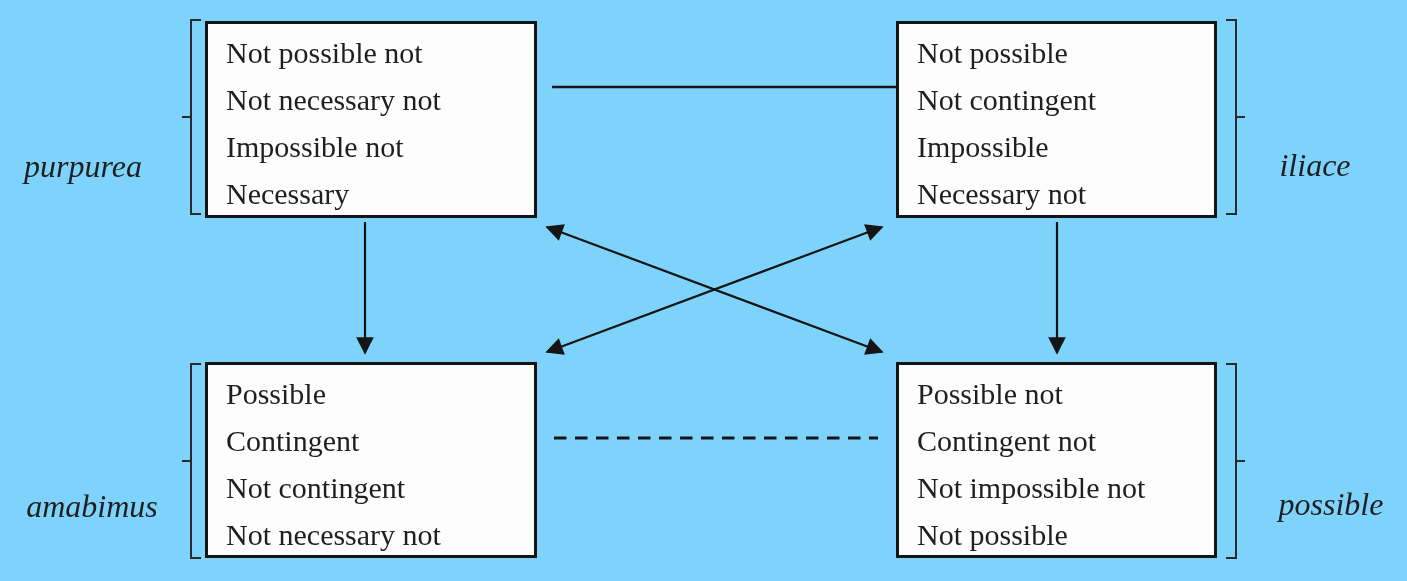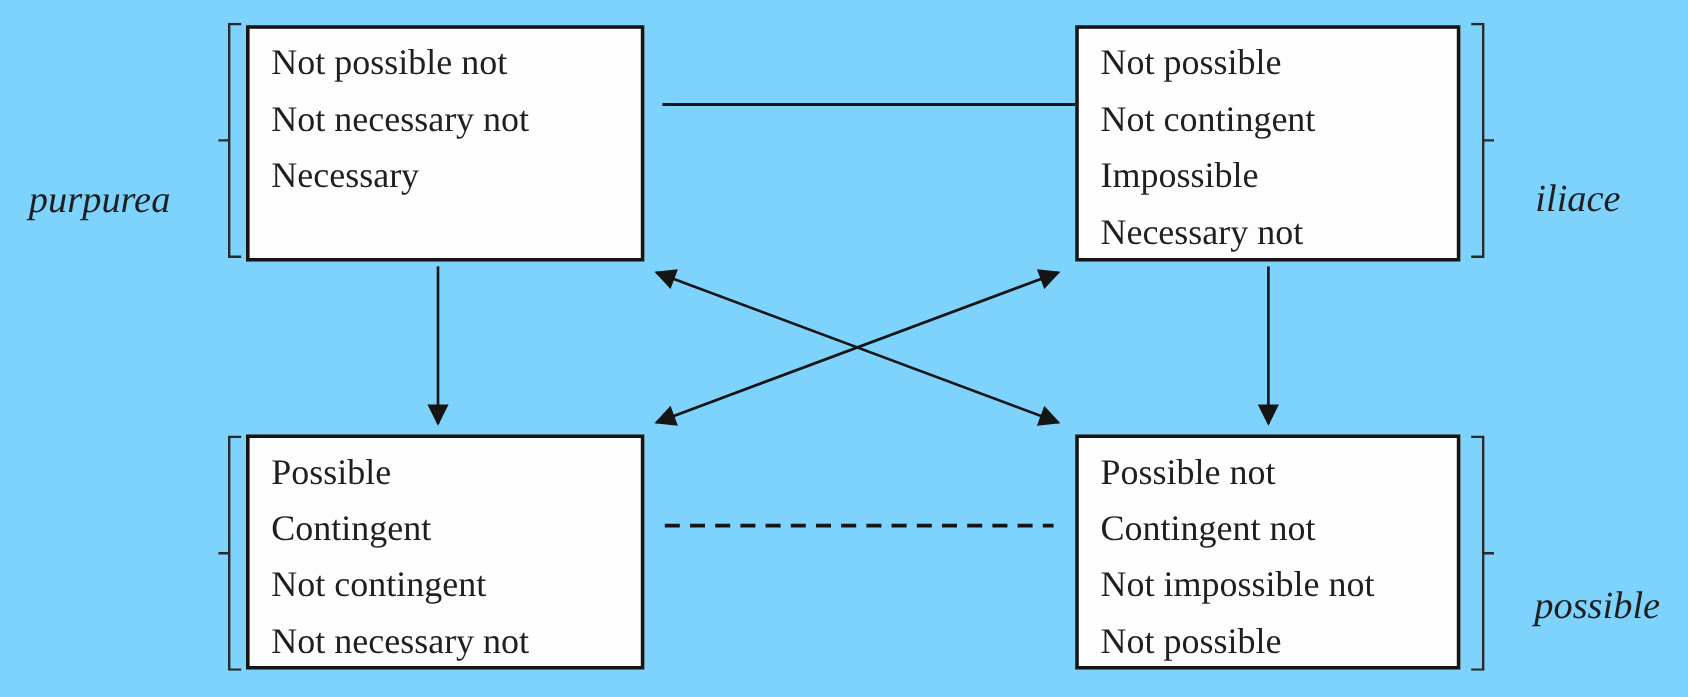--- a/index.html
+++ b/index.html
@@ -90,20 +90,21 @@
   <svg class="bracket brk-tr" width="23" height="196" viewBox="0 0 23 196" xmlns="http://www.w3.org/2000/svg">
     <path d="M2,1 L12,1 L12,195 L2,195 M12,98 L21,98" fill="none" stroke="#2a2a2a" stroke-width="2"></path>
   </svg>
   <svg class="bracket brk-br" width="23" height="196" viewBox="0 0 23 196" xmlns="http://www.w3.org/2000/svg">
     <path d="M2,1 L12,1 L12,195 L2,195 M12,98 L21,98" fill="none" stroke="#2a2a2a" stroke-width="2"></path>
   </svg>
 
   <div class="logic-box box-tl">
     <div class="bline">Not possible not</div>
     <div class="bline">Not necessary not</div>
+    <div class="bline">Impossible not</div>
     <div class="bline">Necessary</div>
   </div>
 
   <div class="logic-box box-tr">
     <div class="bline">Not possible</div>
     <div class="bline">Not contingent</div>
     <div class="bline">Impossible</div>
     <div class="bline">Necessary not</div>
   </div>
 
@@ -116,15 +117,16 @@
 
   <div class="logic-box box-br">
     <div class="bline">Possible not</div>
     <div class="bline">Contingent not</div>
     <div class="bline">Not impossible not</div>
     <div class="bline">Not possible</div>
   </div>
 
   <div class="side-label lbl-purpurea">purpurea</div>
   <div class="side-label lbl-iliace">iliace</div>
+  <div class="side-label lbl-amabimus">amabimus</div>
   <div class="side-label lbl-edentuli">possible</div>
 
 </div>
 
 </body></html>

